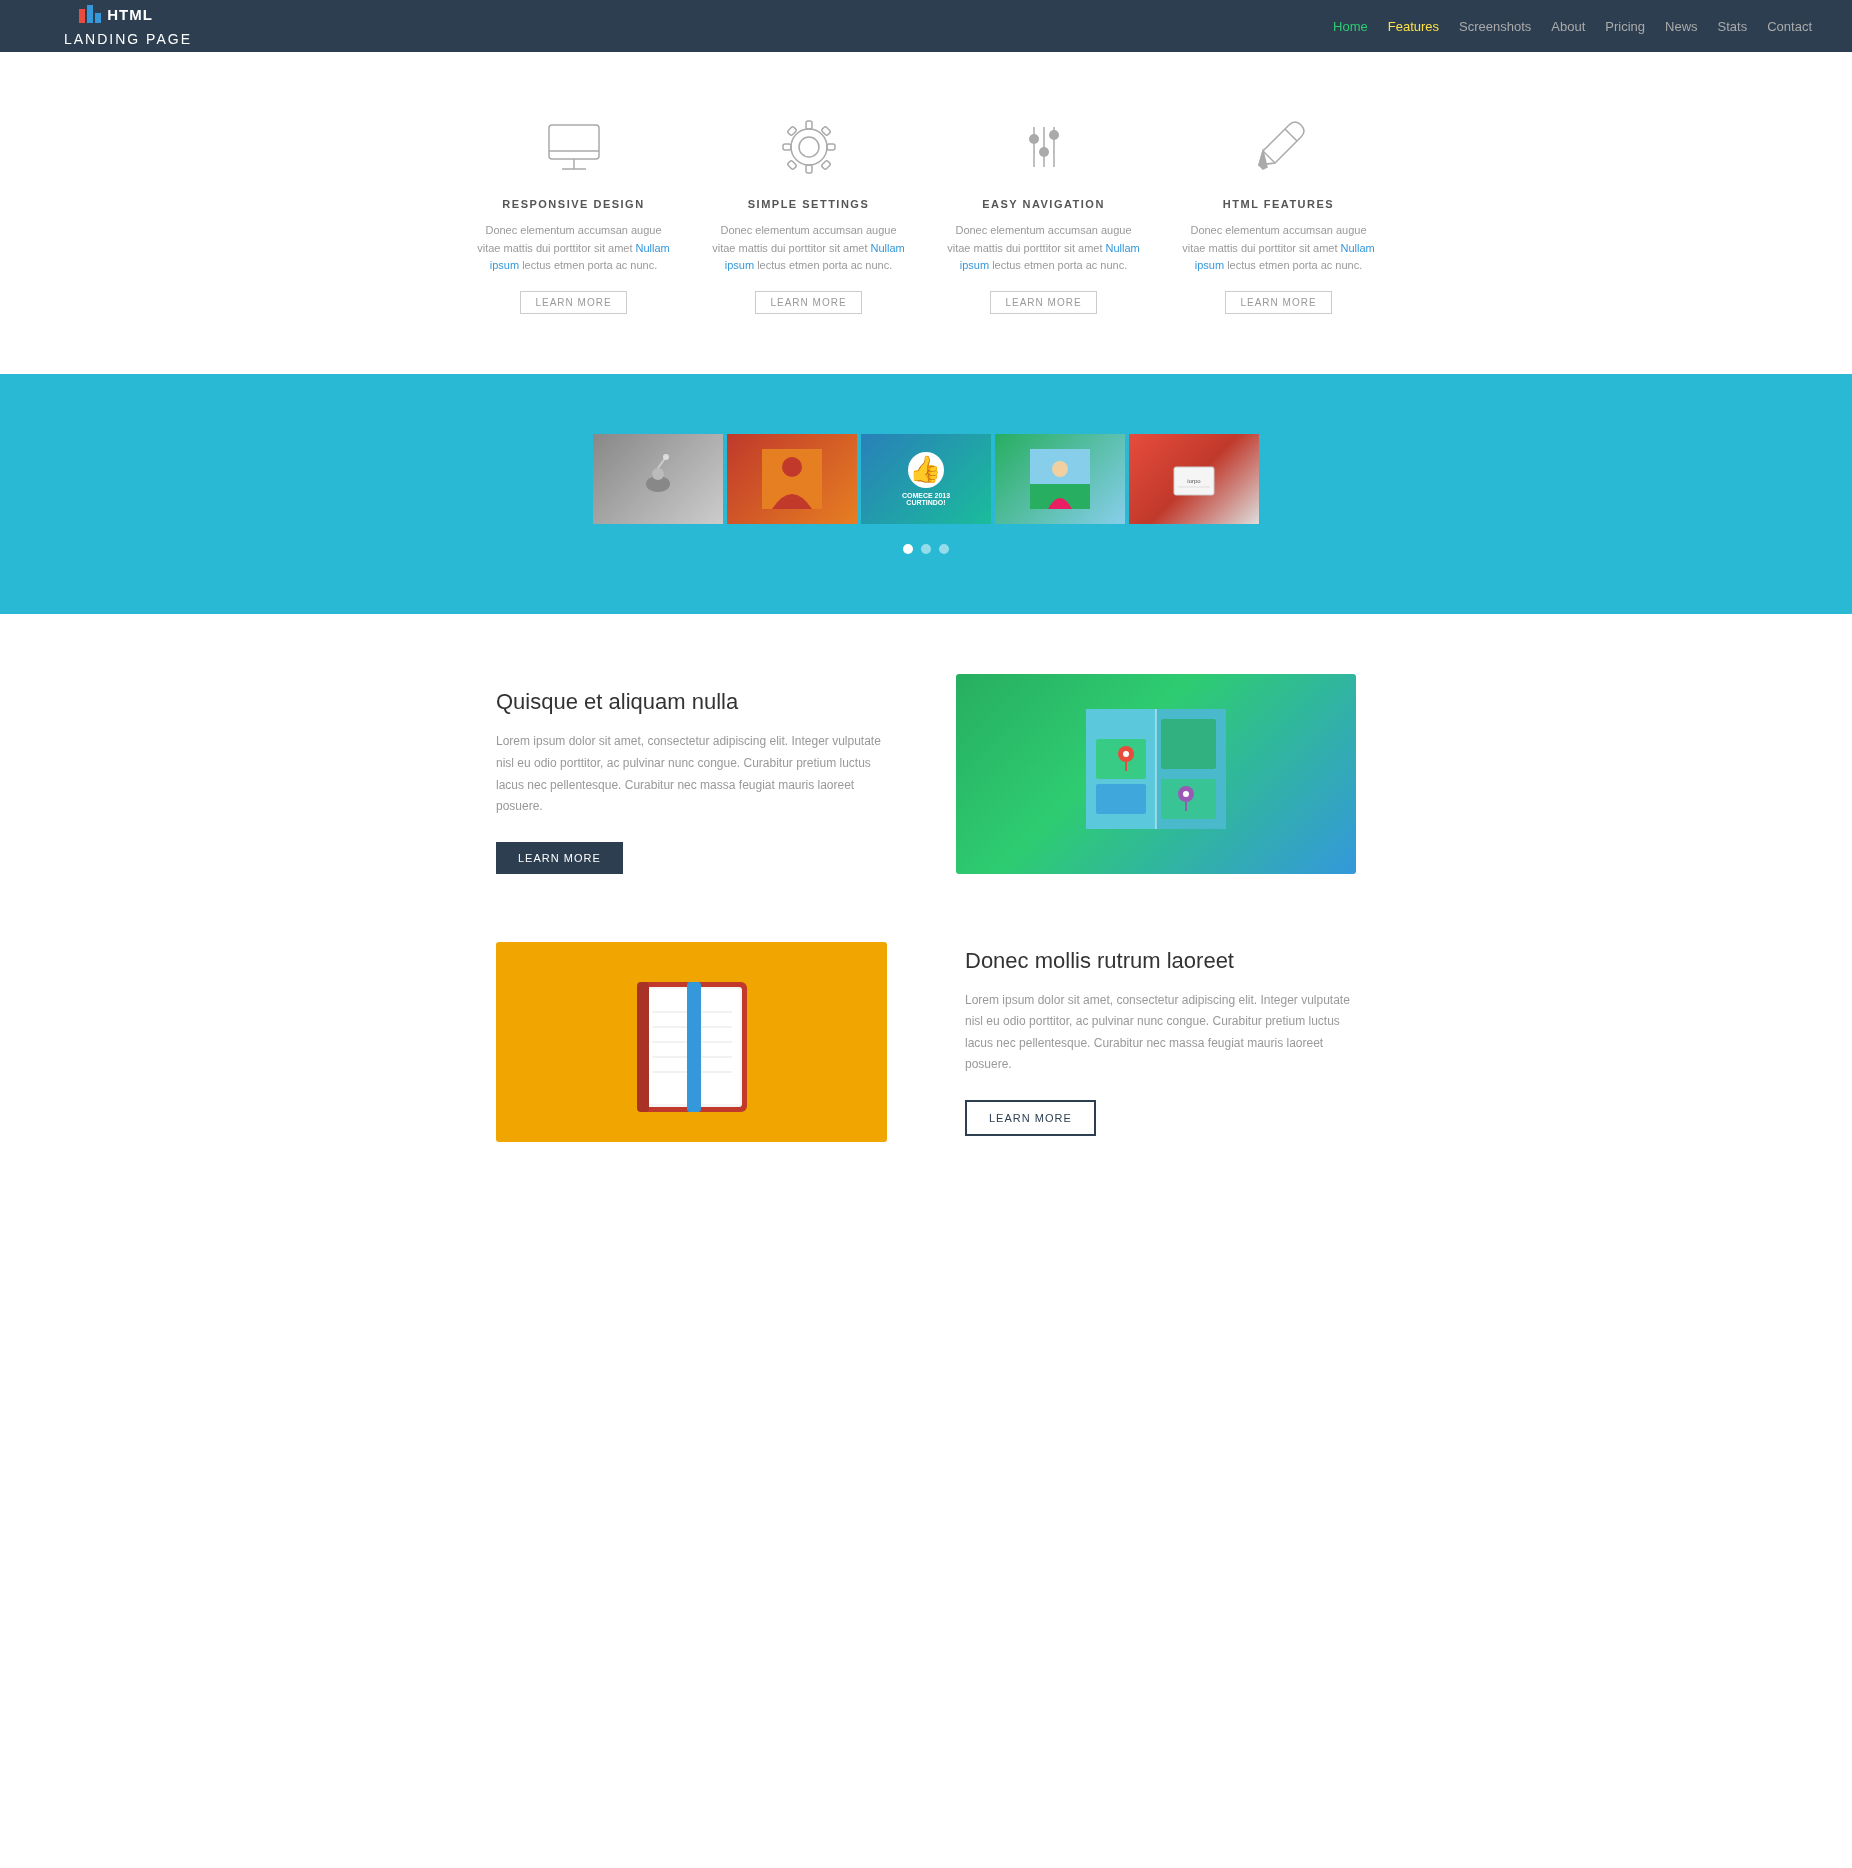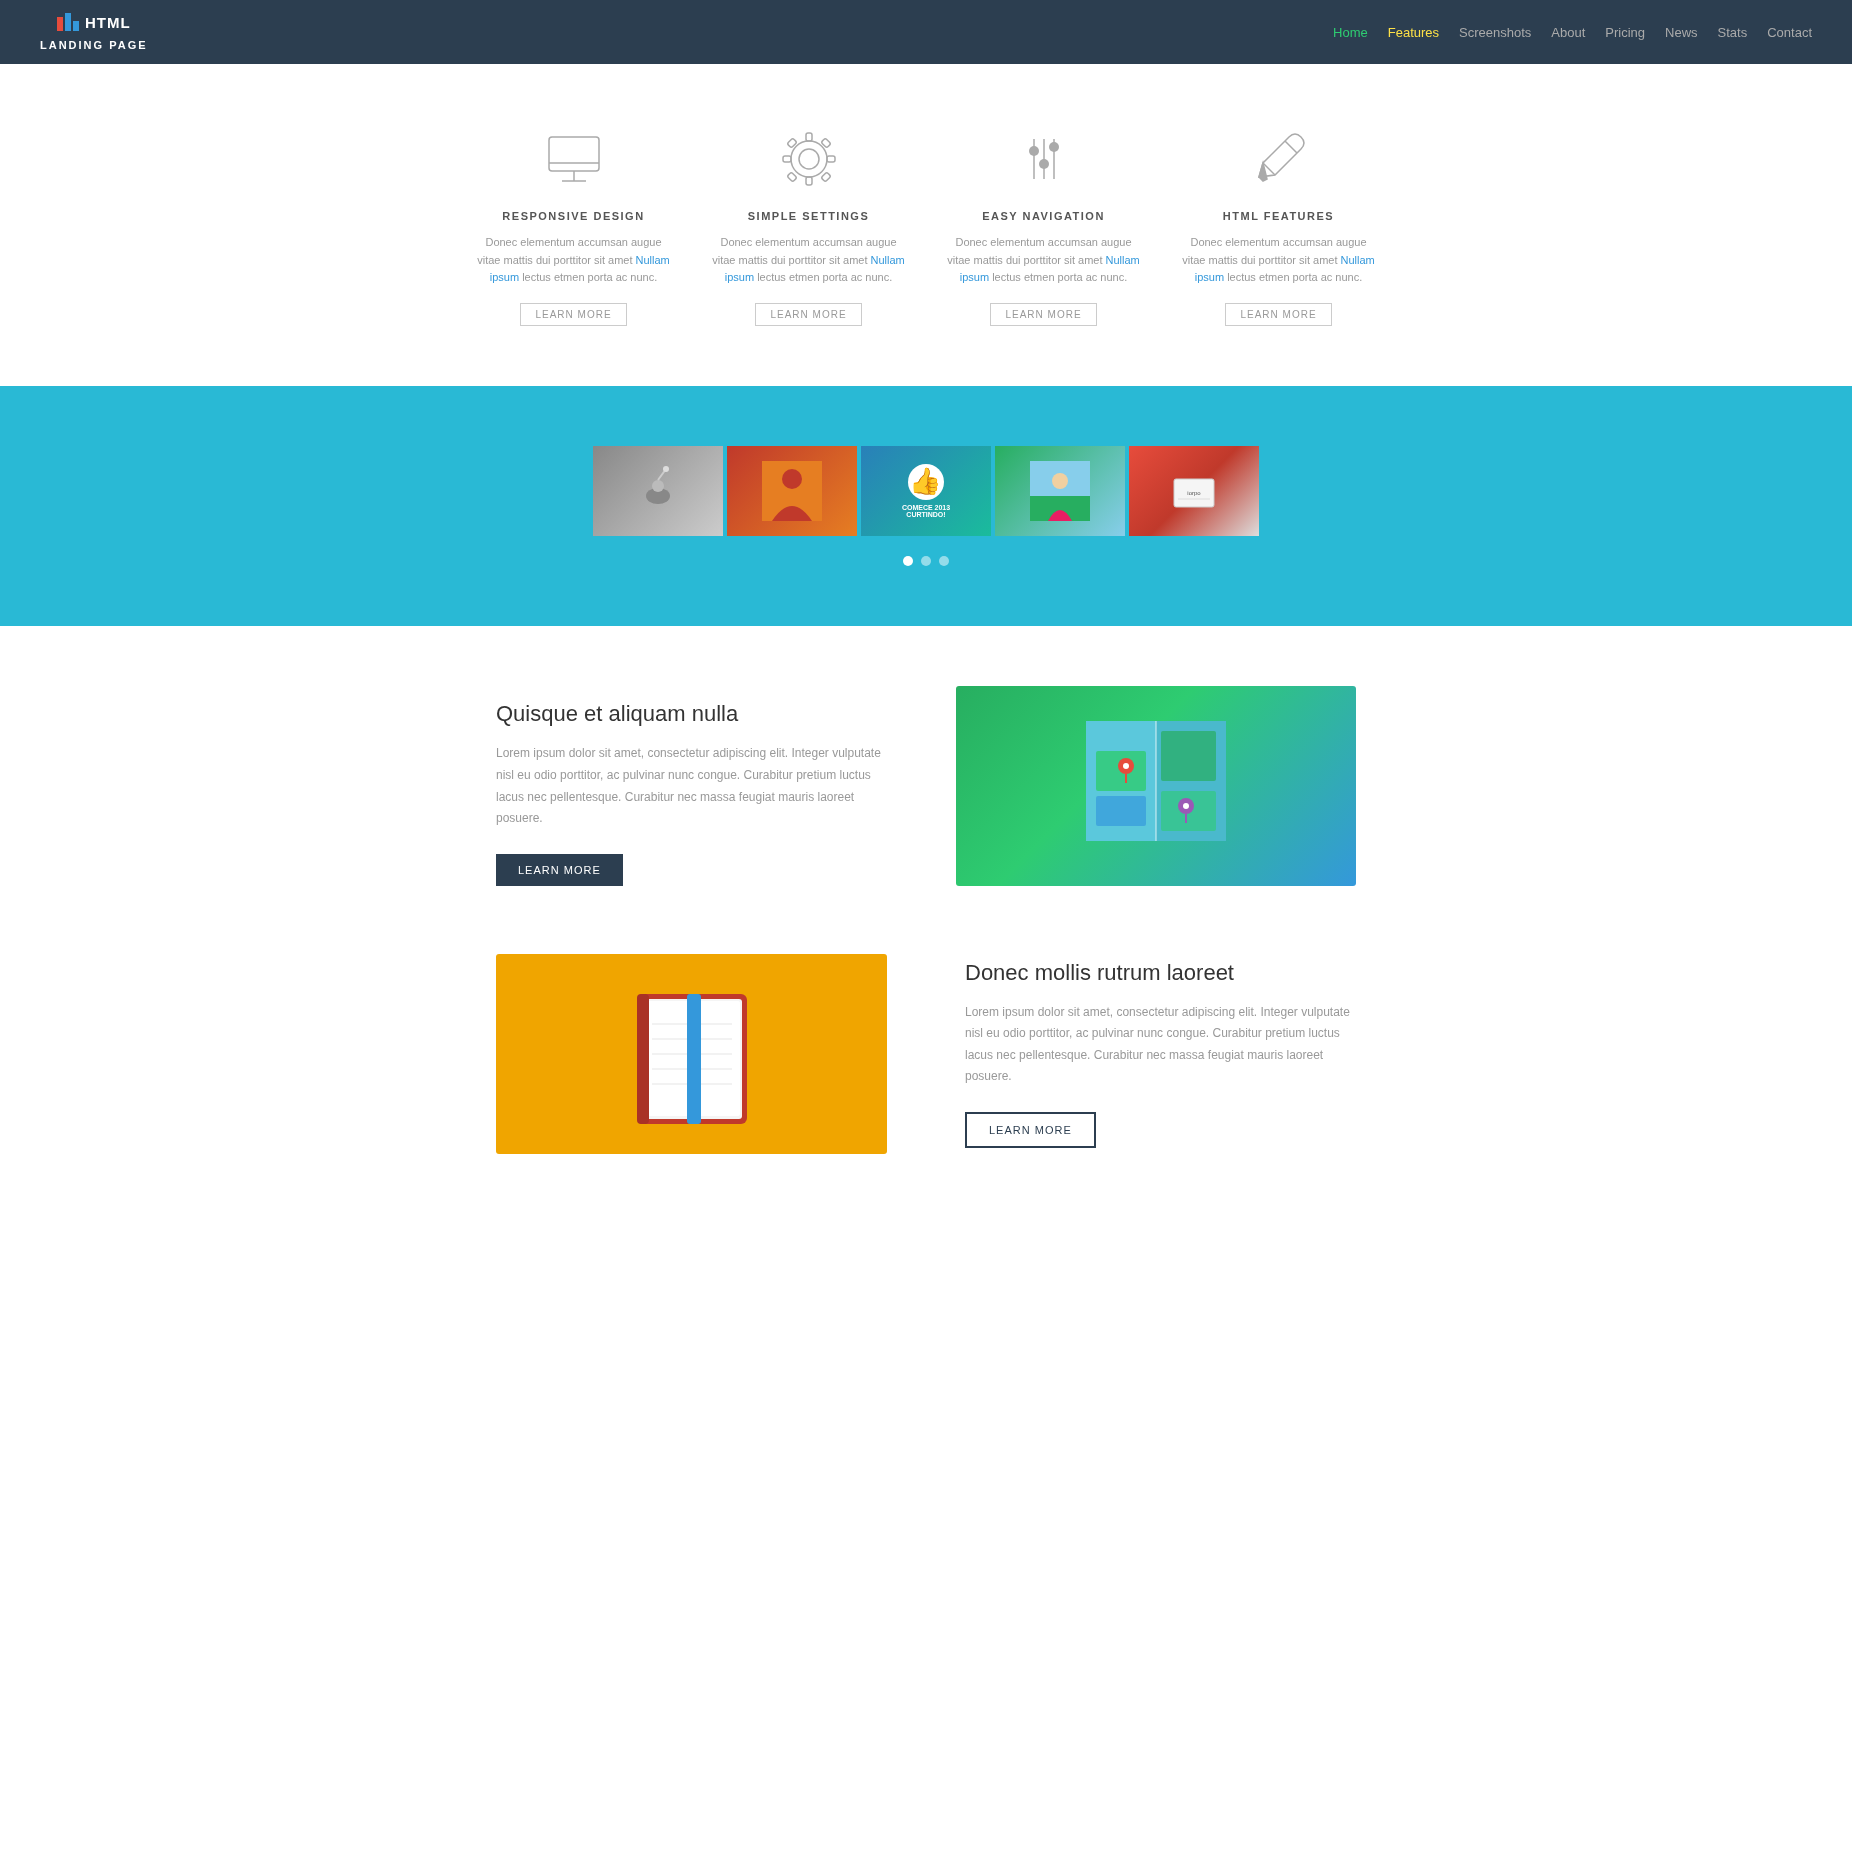--- a/index.html
+++ b/index.html
@@ -4,21 +4,21 @@
   <style>
     * { margin: 0; padding: 0; box-sizing: border-box; }
     body { font-family: Arial, sans-serif; color: #555; background: #fff; }
 
     
     .navbar {
       background: #2c3e50;
       display: flex;
       align-items: center;
       padding: 0 40px;
-      height: 64px;
+      height: 52px;
     }
     .navbar-brand {
       display: flex;
       align-items: center;
       gap: 8px;
       flex-direction: column;
       justify-content: center;
     }
     .brand-logo {
       display: flex;
@@ -33,23 +33,24 @@
     .brand-bar.b2 { height: 18px; background: #3498db; }
     .brand-bar.b3 { height: 10px; background: #3498db; }
     .brand-name {
       color: #fff;
       font-size: 15px;
       font-weight: bold;
       letter-spacing: 1px;
     }
     .brand-subtitle {
       color: #fff;
-      font-size: 11px;
+      font-size: 14px;
       letter-spacing: 2px;
-      font-weight: bold;
+      font-weight: normal;
+      margin-left: 24px;
     }
     .navbar-links {
       margin-left: auto;
       display: flex;
       gap: 20px;
       align-items: center;
     }
     .navbar-links a {
       color: #aaa;
       text-decoration: none;

